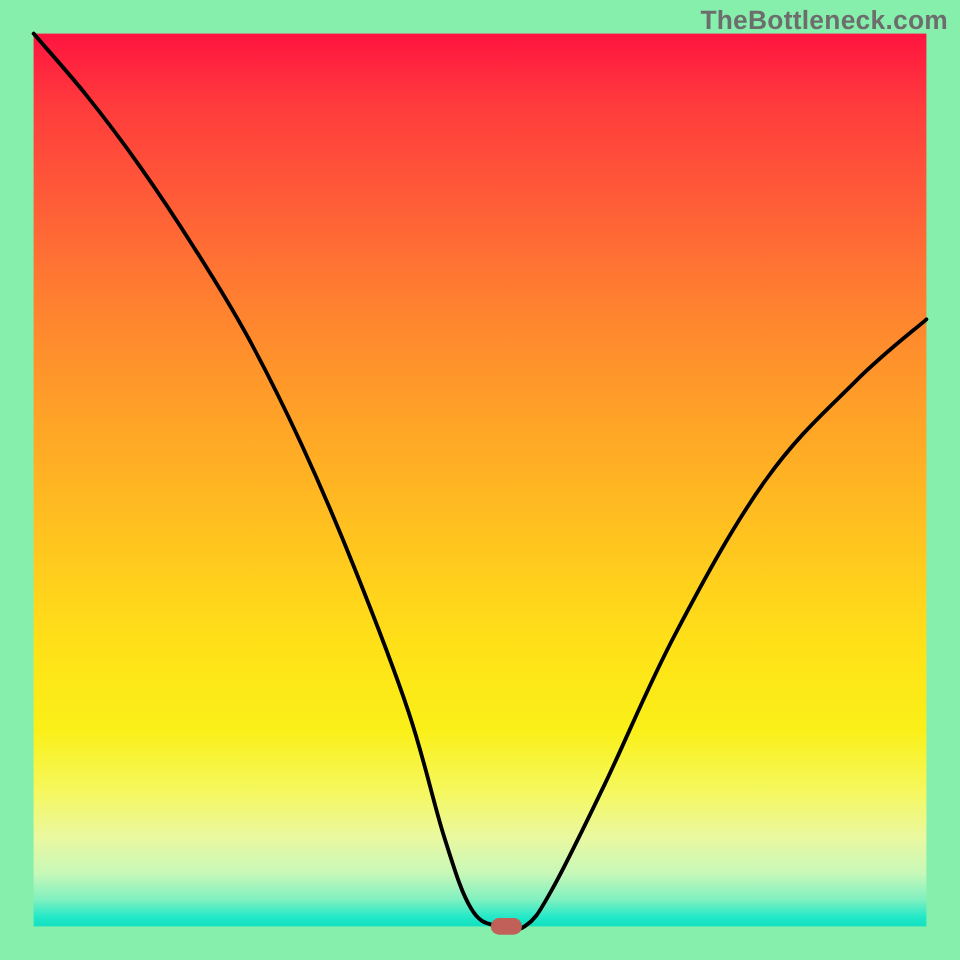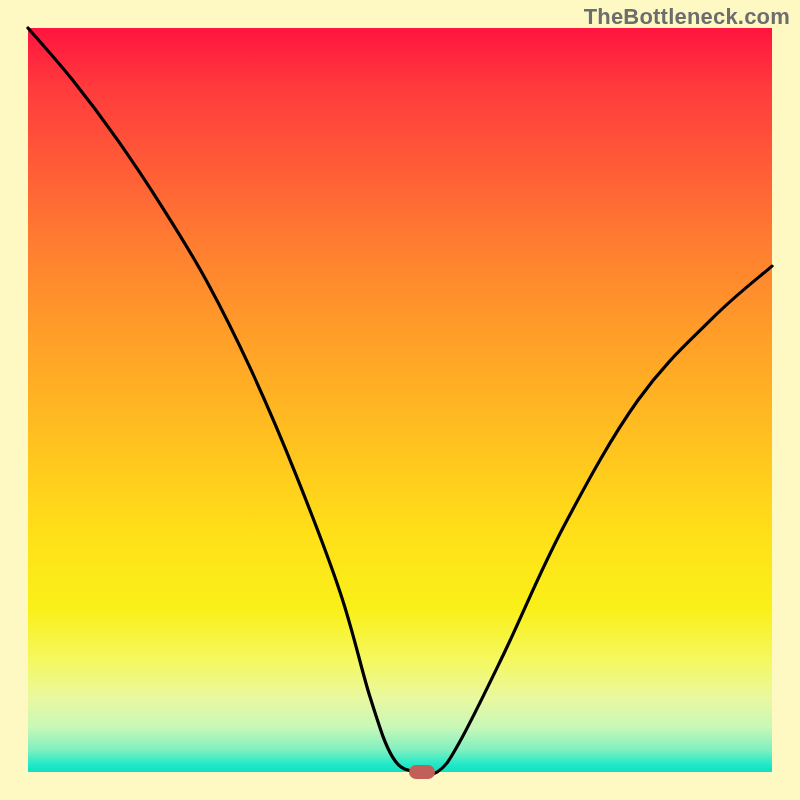--- a/index.html
+++ b/index.html
@@ -9,21 +9,21 @@
     height: 800px;
     background: #000;
     overflow: hidden;
   }
   .frame {
     position: absolute;
     left: 0;
     top: 0;
     width: 800px;
     height: 800px;
-    background: #fef9c3;
+    background: #86efac;
   }
   .watermark {
     position: absolute;
     top: 4px;
     right: 10px;
     font-family: Arial, Helvetica, sans-serif;
     font-size: 22px;
     font-weight: 600;
     color: #6d6d6d;
     letter-spacing: 0.2px;

